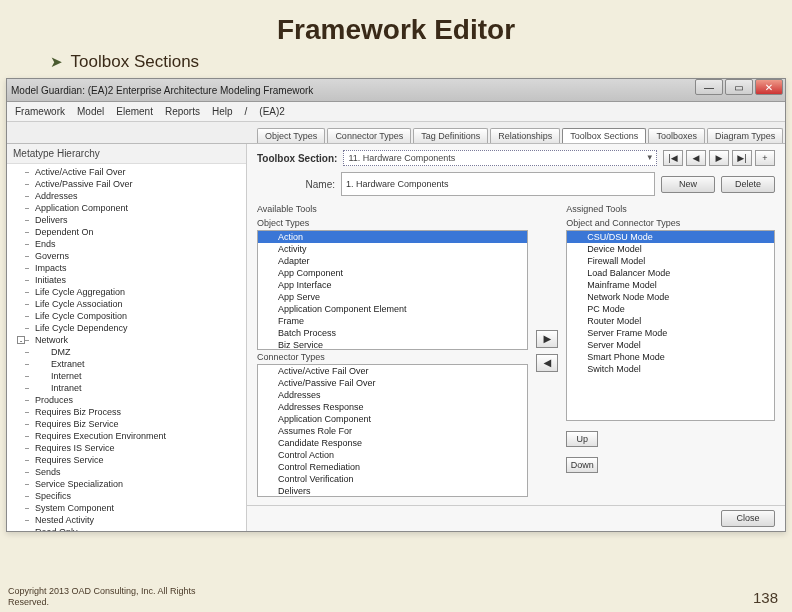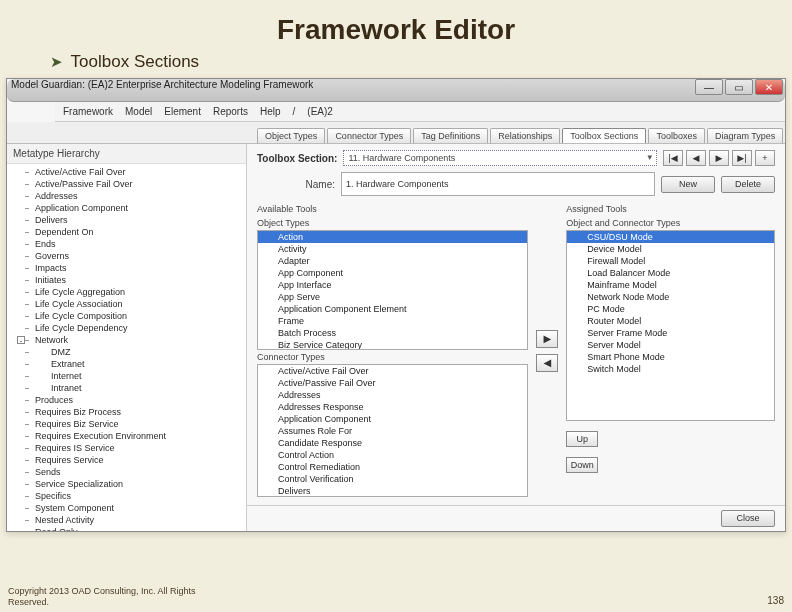--- a/index.html
+++ b/index.html
@@ -35,25 +35,24 @@
     background: #f6f6f6;
     height: 454px;
     display: flex;
     flex-direction: column;
     box-shadow: 0 2px 6px rgba(0,0,0,0.15);
   }
   .titlebar {
     background: linear-gradient(#d8d8d8,#c3c3c3);
     height: 22px;
     display: flex;
-    align-items: flex-end;
+    align-items: center;
     padding: 11px 4px;
     border-bottom: 1px solid #999;
     position: relative;
-    border-radius: 7px;
   }
   .titlebar-text { font-size: 10px; color: #222; }
   .win-btns { position: absolute; right: 2px; top: 0; display: flex; gap: 2px; }
   .win-btn {
     width: 28px; height: 16px;
     display: flex; align-items: center; justify-content: center;
     font-size: 10px; color: #222;
     background: linear-gradient(#eaeaea,#cfcfcf);
     border: 1px solid #888; border-radius: 2px;
   }
@@ -61,21 +60,20 @@
   .menubar {
     height: 20px;
     display: flex;
     align-items: center;
     gap: 12px;
     padding: 0 8px;
     background: #f3f3f3;
     border-bottom: 1px solid #ccc;
     font-size: 10px;
     color: #333;
-    margin-left: 48px;
   }
   .tabbar {
     display: flex;
     align-items: flex-end;
     gap: 2px;
     padding: 4px 0 0 250px;
     background: #efefef;
     border-bottom: 1px solid #bbb;
     height: 22px;
     font-size: 9px;
@@ -218,22 +216,22 @@
   .bottom-bar {
     border-top: 1px solid #ccc;
     padding: 4px 10px; display: flex; justify-content: flex-end;
   }
   .footer {
     position: absolute; bottom: 4px; left: 8px;
     font-size: 9px; color: #4a3a28;
     line-height: 11px;
   }
   .pagenum {
-    position: absolute; bottom: 6px; right: 8px;
-    font-size: 10px; color: #4a3a28;
+    position: absolute; bottom: 6px; right: 14px;
+    font-size: 15px; color: #4a3a28;
   }
 </style>
 </head>
 <body>
 
 <div class="slide-title">Framework Editor</div>
 
 <div class="bullet-row">
   <span class="arrow">➤</span>
   <span>Toolbox Sections</span>
@@ -335,20 +333,21 @@
           <div class="listbox h1" id="lb-obj">
               <div class="li sel">Action</div>
               <div class="li">Activity</div>
               <div class="li">Adapter</div>
               <div class="li">App Component</div>
               <div class="li">App Interface</div>
               <div class="li">App Serve</div>
               <div class="li">Application Component Element</div>
               <div class="li">Frame</div>
               <div class="li">Batch Process</div>
+              <div class="li">Biz Service</div>
               <div class="li">Biz Service Category</div>
             </div>
           <div class="sub-title">Connector Types</div>
           <div class="listbox h2" id="lb-conn">
               <div class="li">Active/Active Fail Over</div>
               <div class="li">Active/Passive Fail Over</div>
               <div class="li">Addresses</div>
               <div class="li">Addresses Response</div>
               <div class="li">Application Component</div>
               <div class="li">Assumes Role For</div>

